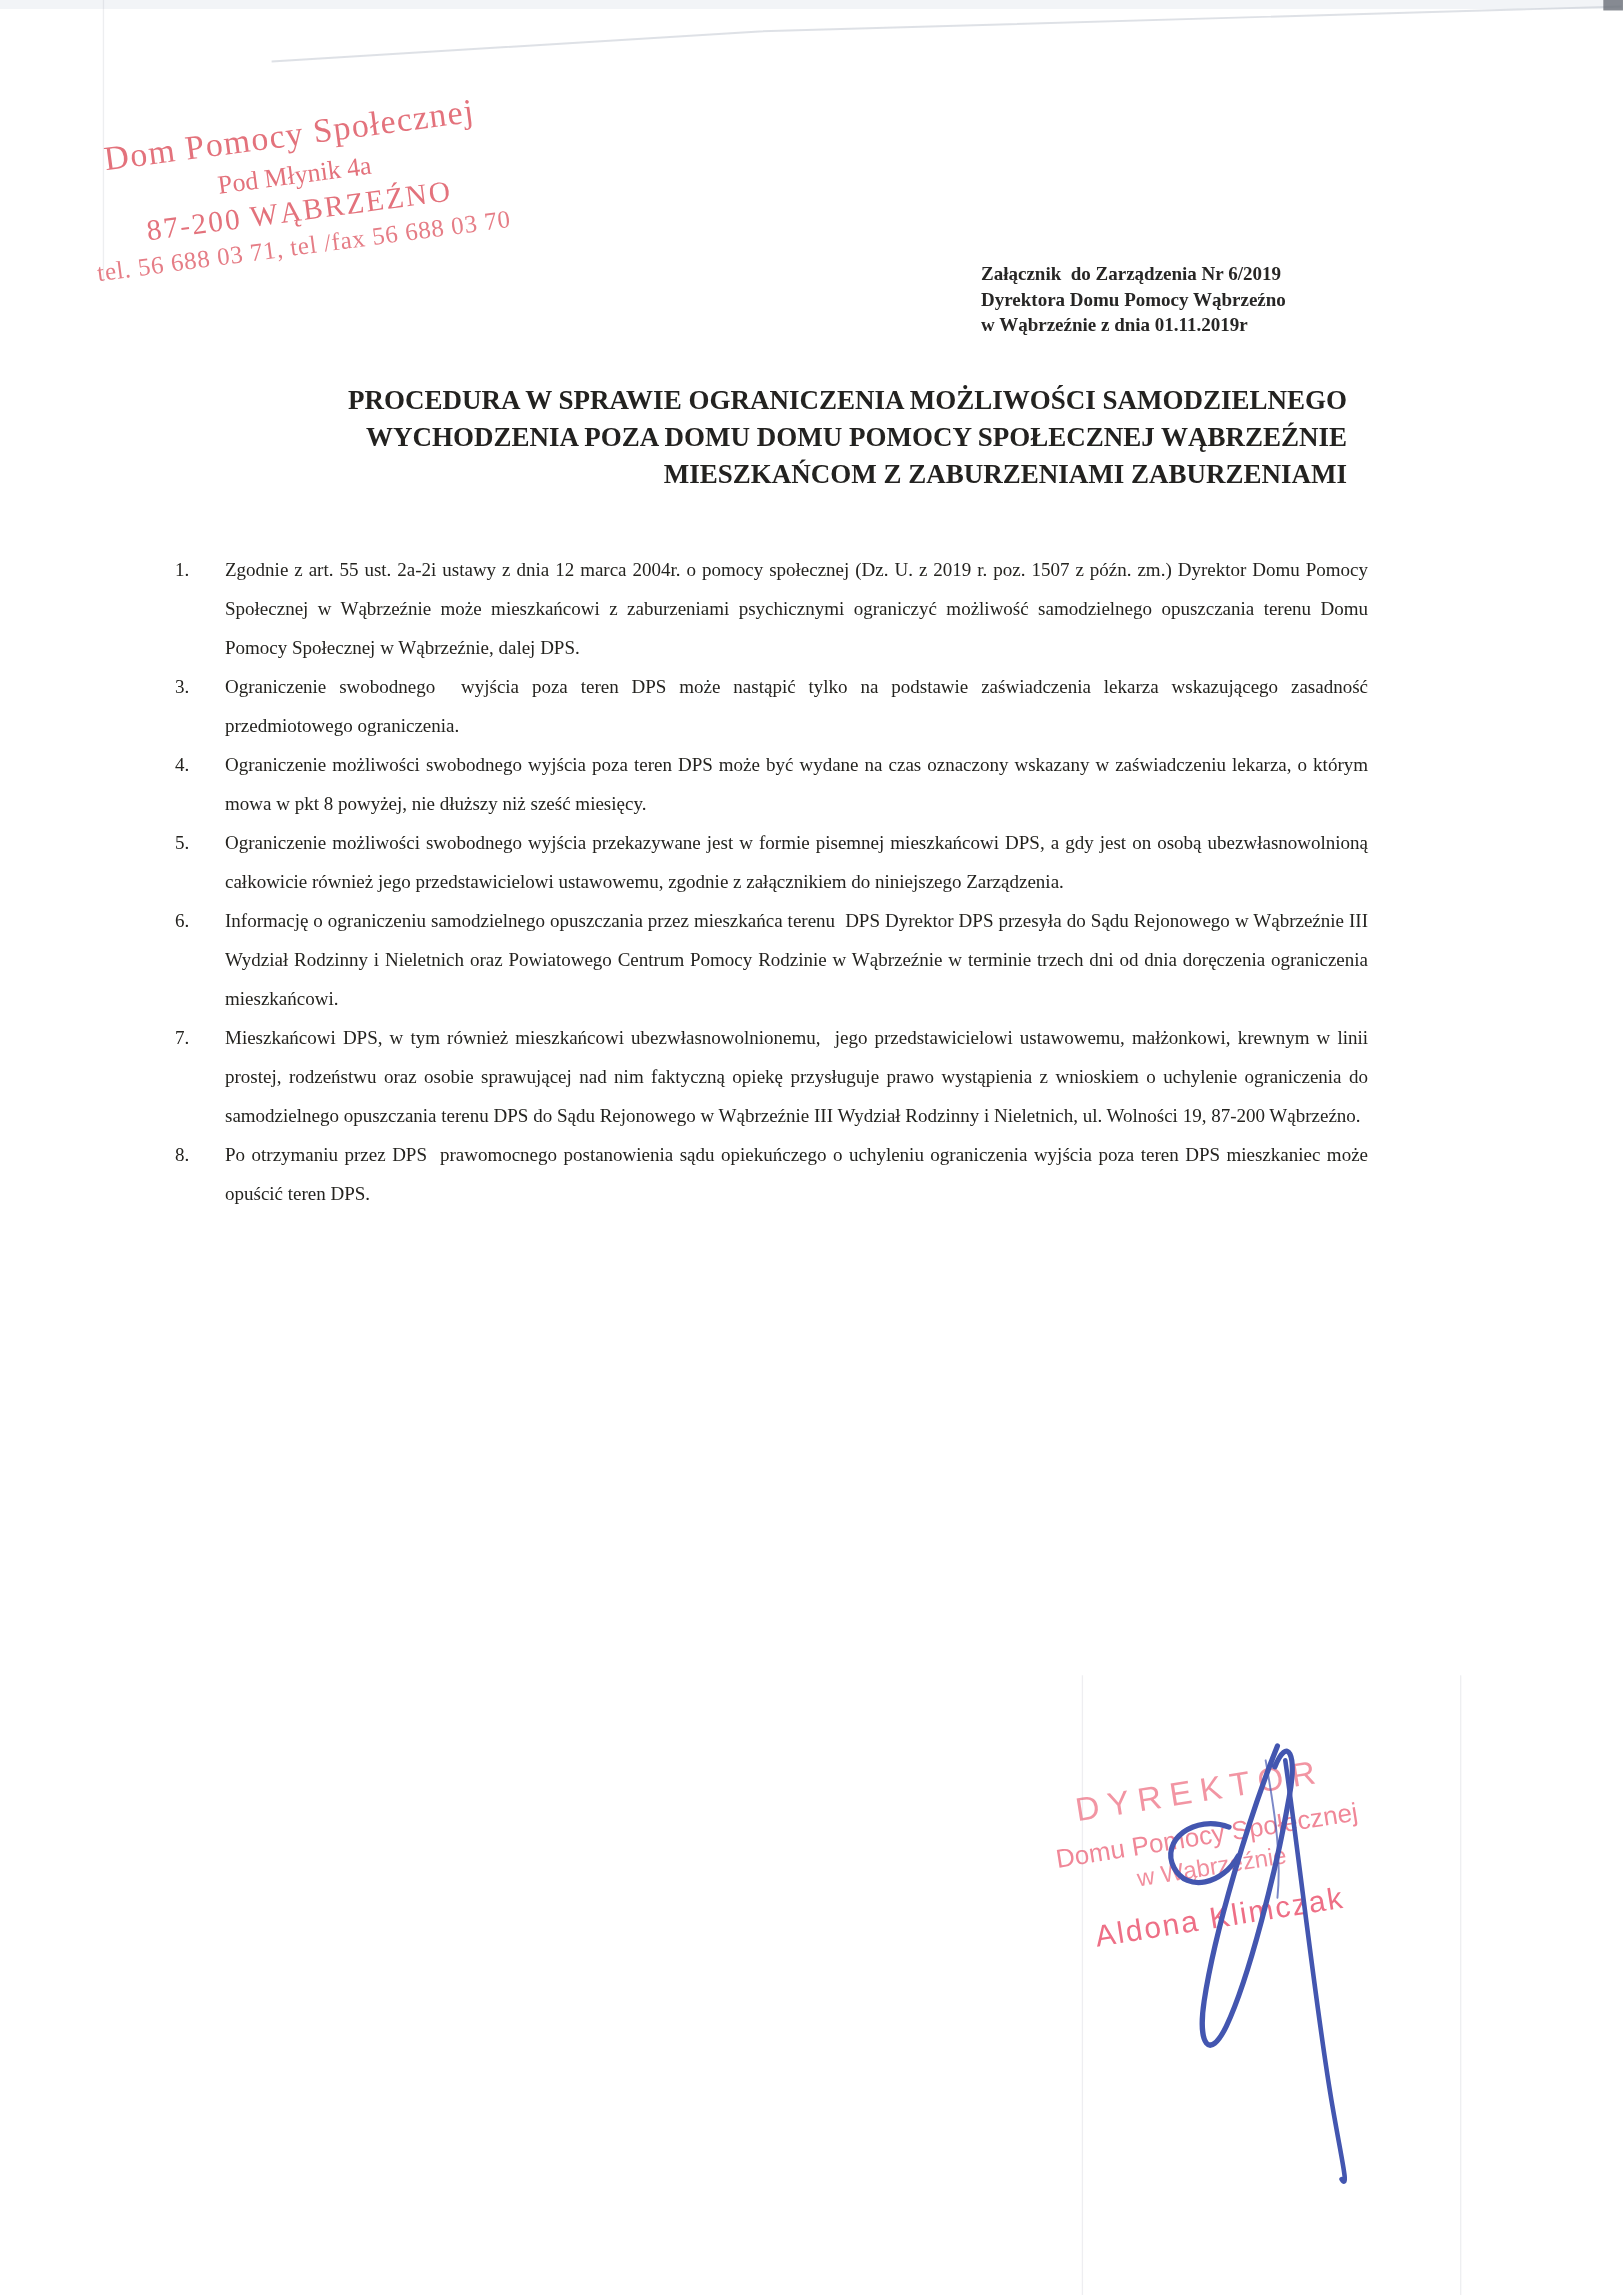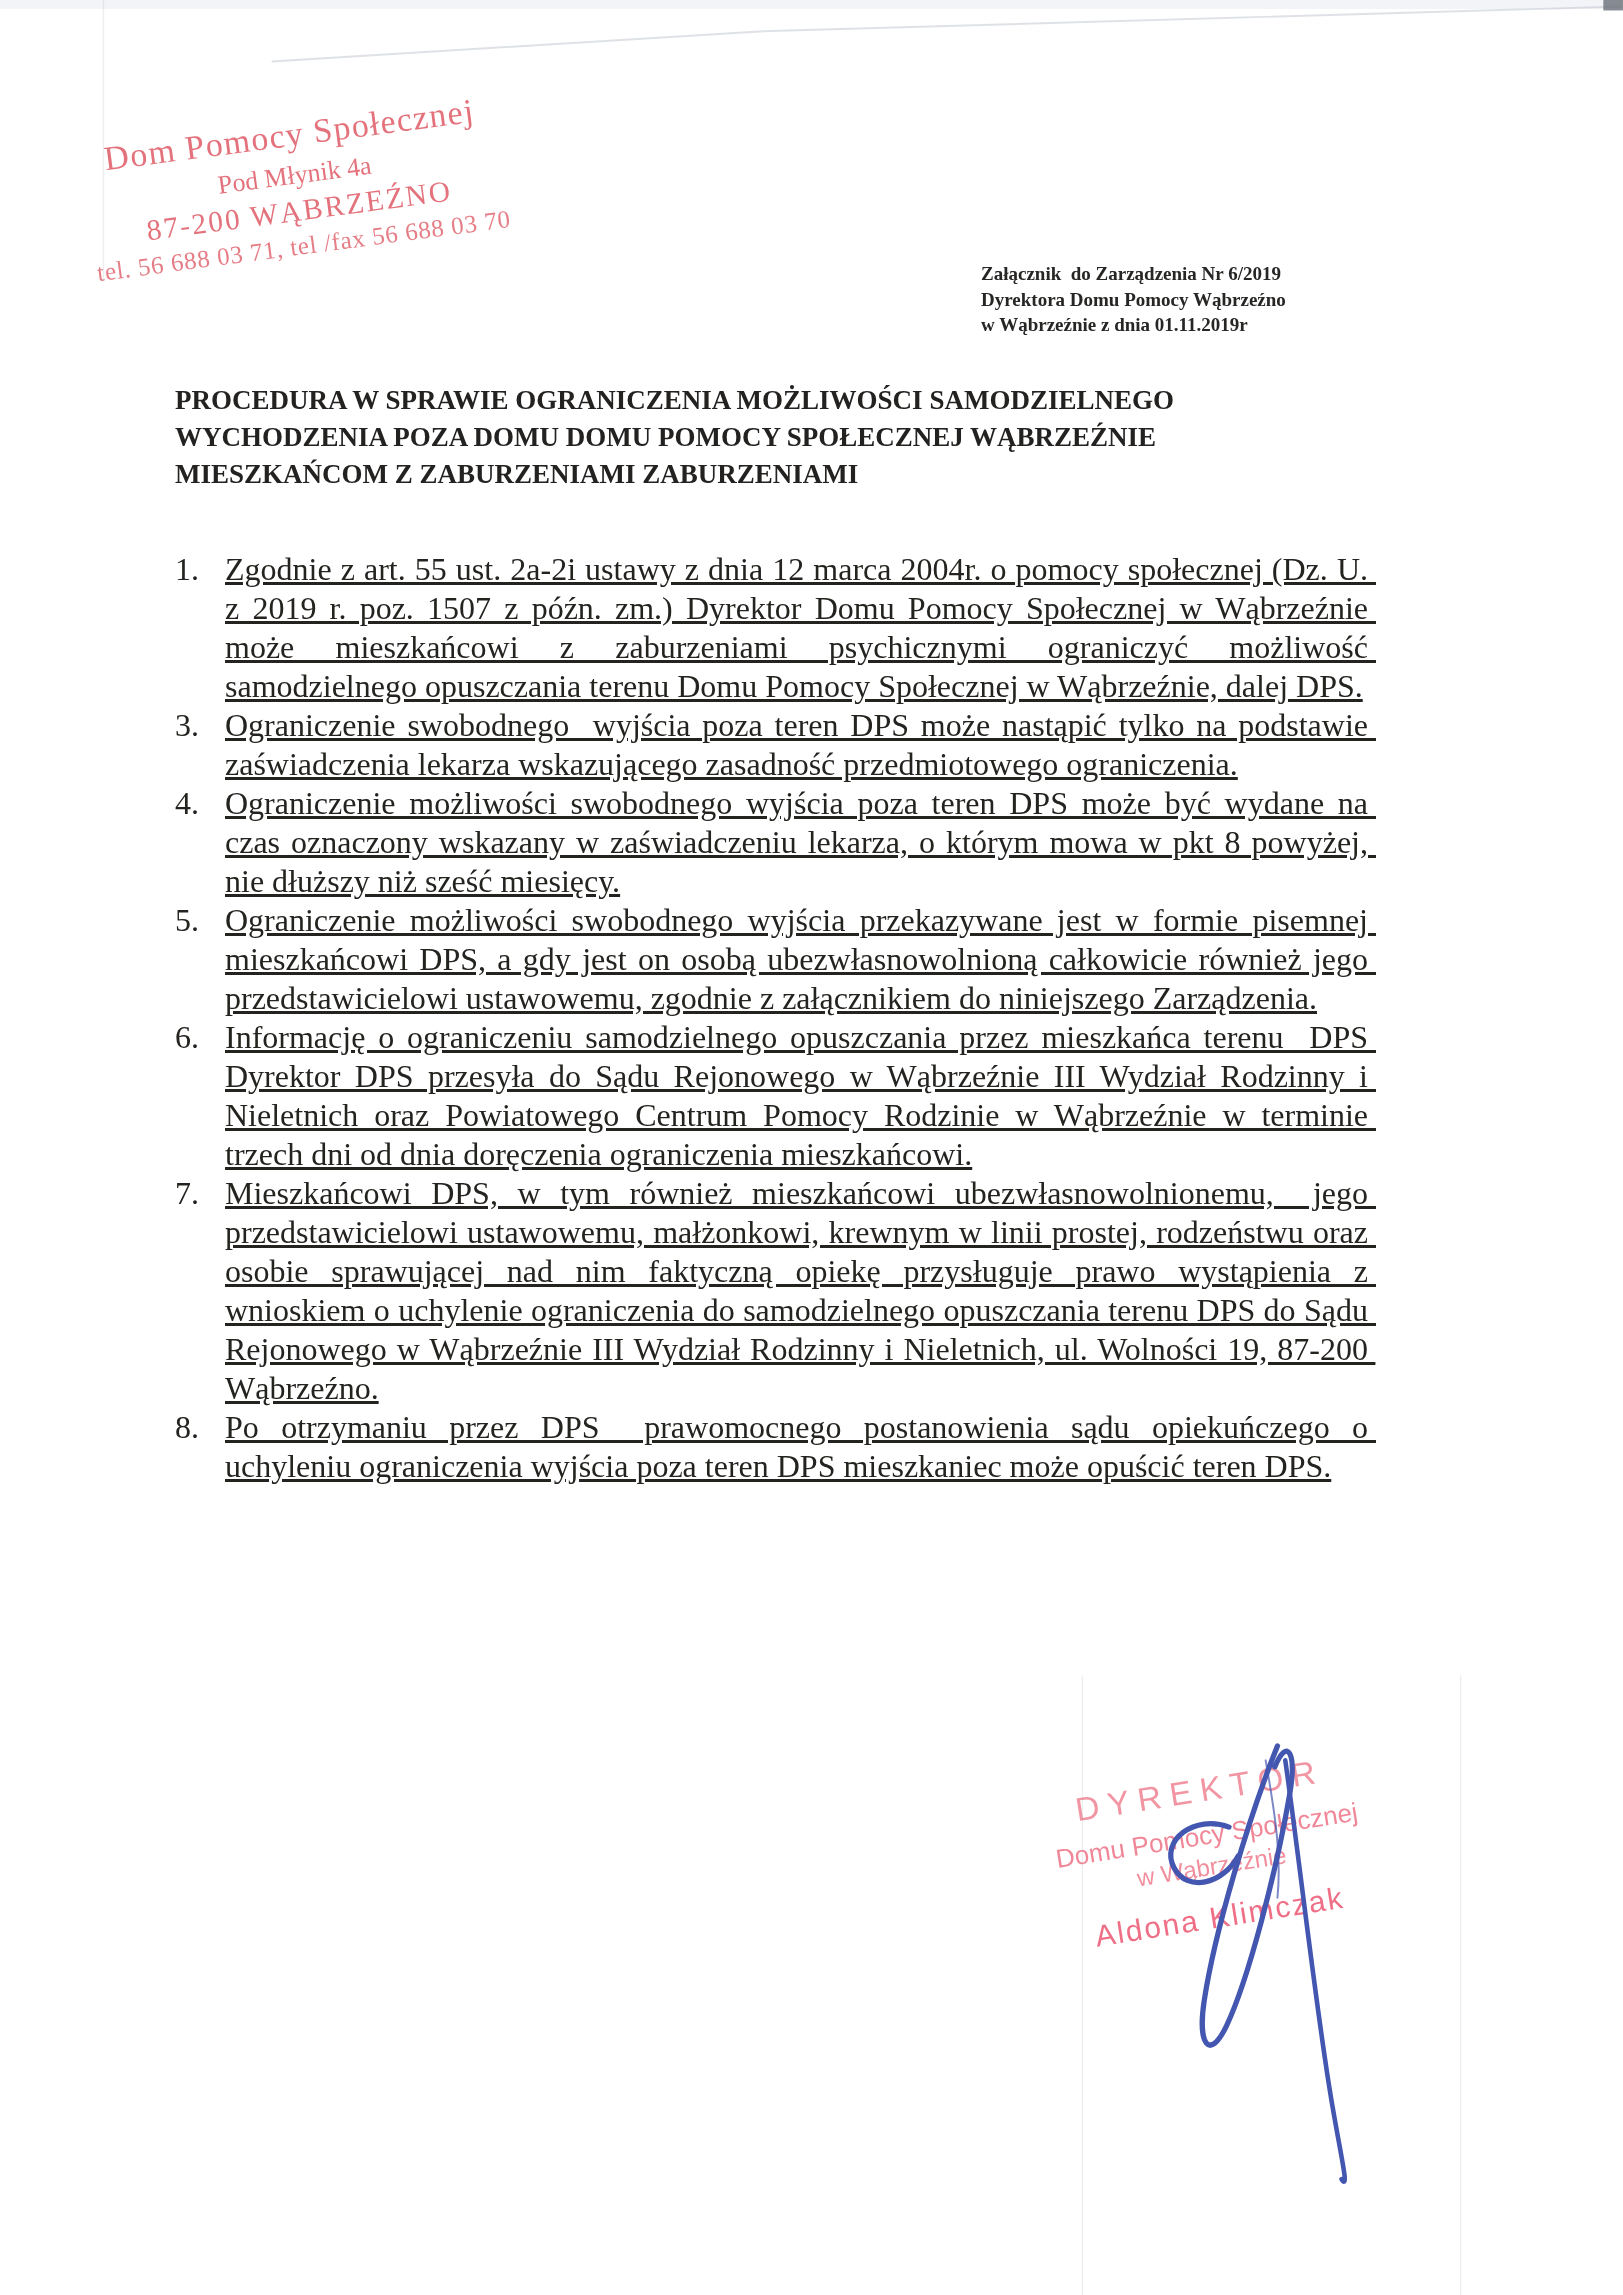--- a/index.html
+++ b/index.html
@@ -38,31 +38,30 @@
   .header-right{
     position:absolute;left:981px;top:261px;width:406px;
     font-weight:bold;font-size:19px;line-height:25.5px;
     color:#272625;
   }
   .header-right div{white-space:pre-wrap;}
 
   
   .doc-title{
     position:absolute;left:175px;top:382px;width:1172px;
-    text-align:left;font-weight:bold;
+    text-align:right;font-weight:bold;
     font-size:27px;line-height:37px;
     color:#232220;
   }
 
   
   .doc-list{
     position:absolute;left:175px;top:550px;width:1193px;
-    font-size:32px;line-height:39px;
+    font-size:19px;line-height:39px;
     color:#24231f;
-    text-decoration:underline;
   }
   .doc-item{
     padding-left:50px;text-indent:-50px;
     text-align:justify;
   }
   .doc-item .num{
     display:inline-block;width:50px;text-indent:0;
   }
   .doc-item .txt{white-space:pre-wrap;}
 

